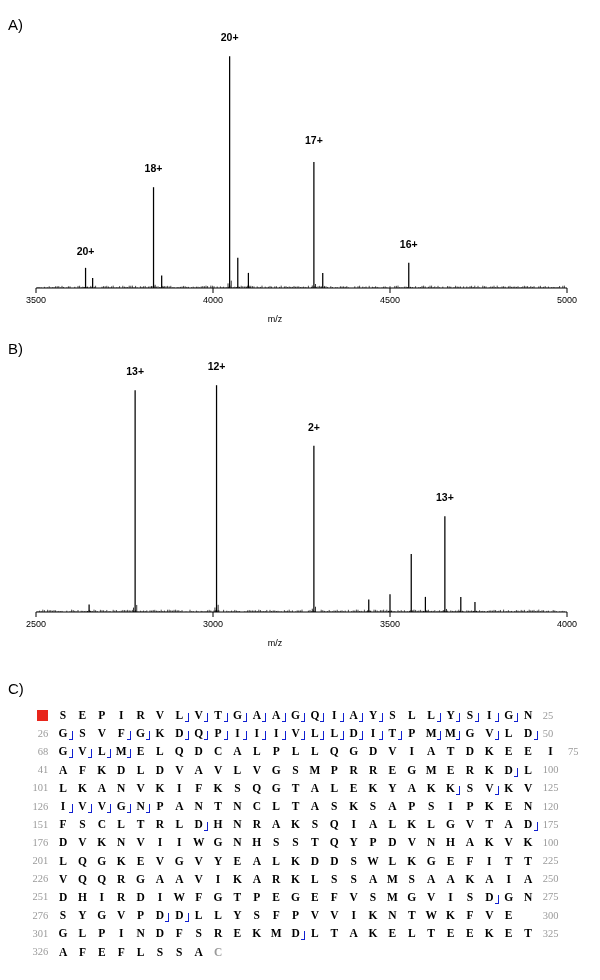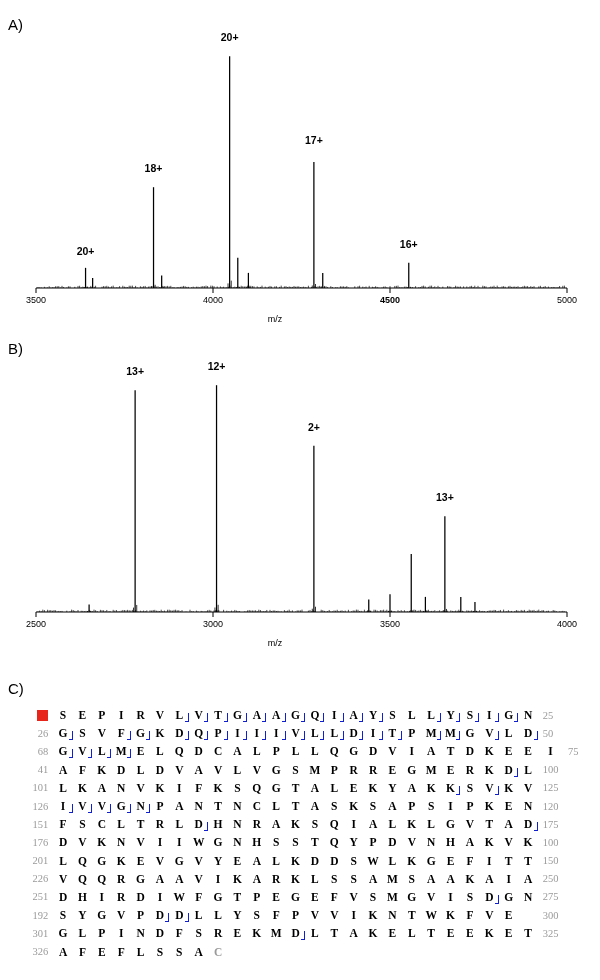--- a/index.html
+++ b/index.html
@@ -433,21 +433,21 @@
         <line x1="296.34000000000003" y1="270" x2="296.34000000000003" y2="268.8" stroke="#000" stroke-width="0.8"></line>
         <line x1="293.14" y1="270" x2="293.14" y2="269" stroke="#000" stroke-width="0.8"></line>
         <line x1="380.762" y1="270" x2="380.762" y2="244.8" stroke="#000" stroke-width="1.25"></line>
         <line x1="382.362" y1="270" x2="382.362" y2="268.8" stroke="#000" stroke-width="0.8"></line>
         <line x1="379.162" y1="270" x2="379.162" y2="269" stroke="#000" stroke-width="0.8"></line>
       </svg>
   </div>
   <div id="a-ticks">
       <div class="tick-label" style="left: 22px; top: 295px; width: 28px; text-align: center;">3500</div>
       <div class="tick-label" style="left: 199px; top: 295px; width: 28px; text-align: center;">4000</div>
-      <div class="tick-label" style="left: 376px; top: 295px; width: 28px; text-align: center; font-weight: bold;">4500</div>
+      <div class="tick-label" style="left: 376px; top: 295px; width: 28px; text-align: center;">4500</div>
       <div class="tick-label" style="left: 553px; top: 295px; width: 28px; text-align: center;">5000</div>
     </div>
   <div class="axis-title" id="a-axis-title" style="left:255px; top:314px; width:40px;">m/z</div>
   <div id="a-annots">
       <div class="peak-label" style="left: 72.56px; top: 245.28px; width: 26px; text-align: center;">20+</div>
       <div class="peak-label" style="left: 140.528px; top: 162.12px; width: 26px; text-align: center;">18+</div>
       <div class="peak-label" style="left: 216.638px; top: 31.08px; width: 26px; text-align: center;">20+</div>
       <div class="peak-label" style="left: 300.89px; top: 134.4px; width: 26px; text-align: center;">17+</div>
       <div class="peak-label" style="left: 395.762px; top: 237.72px; width: 26px; text-align: center;">16+</div>
     </div>
@@ -1058,21 +1058,21 @@
             <td style="width: 20px;"><span class="res"><span class="ch">S</span></span></td>
             <td style="width: 20px;"><span class="res"><span class="ch">W</span></span></td>
             <td style="width: 20px;"><span class="res"><span class="ch">L</span></span></td>
             <td style="width: 20px;"><span class="res"><span class="ch">K</span></span></td>
             <td style="width: 20px;"><span class="res"><span class="ch">G</span></span></td>
             <td style="width: 20px;"><span class="res"><span class="ch">E</span></span></td>
             <td style="width: 20px;"><span class="res"><span class="ch">F</span></span></td>
             <td style="width: 20px;"><span class="res"><span class="ch">I</span></span></td>
             <td style="width: 20px;"><span class="res"><span class="ch">T</span></span></td>
             <td style="width: 20px;"><span class="res"><span class="ch">T</span></span></td>
-            <td class="numcell right">150</td>
+            <td class="numcell right">225</td>
           </tr>
           <tr>
             <td class="numcell left">226</td>
             <td style="width: 20px;"><span class="res"><span class="ch">V</span></span></td>
             <td style="width: 20px;"><span class="res"><span class="ch">Q</span></span></td>
             <td style="width: 20px;"><span class="res"><span class="ch">Q</span></span></td>
             <td style="width: 20px;"><span class="res"><span class="ch">R</span></span></td>
             <td style="width: 20px;"><span class="res"><span class="ch">G</span></span></td>
             <td style="width: 20px;"><span class="res"><span class="ch">A</span></span></td>
             <td style="width: 20px;"><span class="res"><span class="ch">A</span></span></td>
@@ -1119,21 +1119,21 @@
             <td style="width: 20px;"><span class="res"><span class="ch">G</span></span></td>
             <td style="width: 20px;"><span class="res"><span class="ch">V</span></span></td>
             <td style="width: 20px;"><span class="res"><span class="ch">I</span></span></td>
             <td style="width: 20px;"><span class="res"><span class="ch">S</span></span></td>
             <td style="width: 20px;"><span class="res"><span class="ch">D</span><span class="mark-y"></span></span></td>
             <td style="width: 20px;"><span class="res"><span class="ch">G</span></span></td>
             <td style="width: 20px;"><span class="res"><span class="ch">N</span></span></td>
             <td class="numcell right">275</td>
           </tr>
           <tr>
-            <td class="numcell left">192</td>
+            <td class="numcell left">276</td>
             <td style="width: 20px;"><span class="res"><span class="ch">S</span></span></td>
             <td style="width: 20px;"><span class="res"><span class="ch">Y</span></span></td>
             <td style="width: 20px;"><span class="res"><span class="ch">G</span></span></td>
             <td style="width: 20px;"><span class="res"><span class="ch">V</span></span></td>
             <td style="width: 20px;"><span class="res"><span class="ch">P</span></span></td>
             <td style="width: 20px;"><span class="res"><span class="ch">D</span><span class="mark-y"></span></span></td>
             <td style="width: 20px;"><span class="res"><span class="ch">D</span><span class="mark-y"></span></span></td>
             <td style="width: 20px;"><span class="res"><span class="ch">L</span></span></td>
             <td style="width: 20px;"><span class="res"><span class="ch">L</span></span></td>
             <td style="width: 20px;"><span class="res"><span class="ch">Y</span></span></td>

